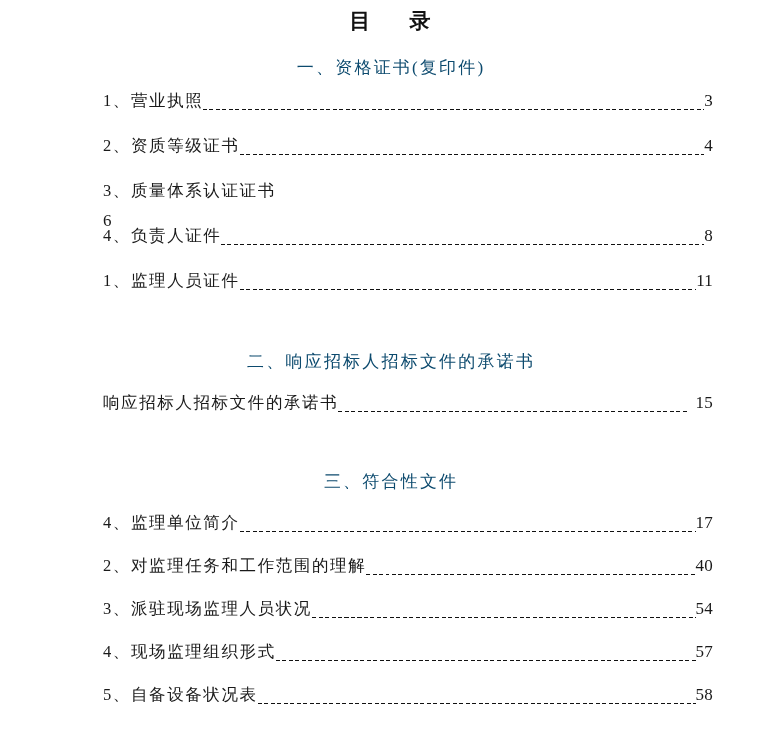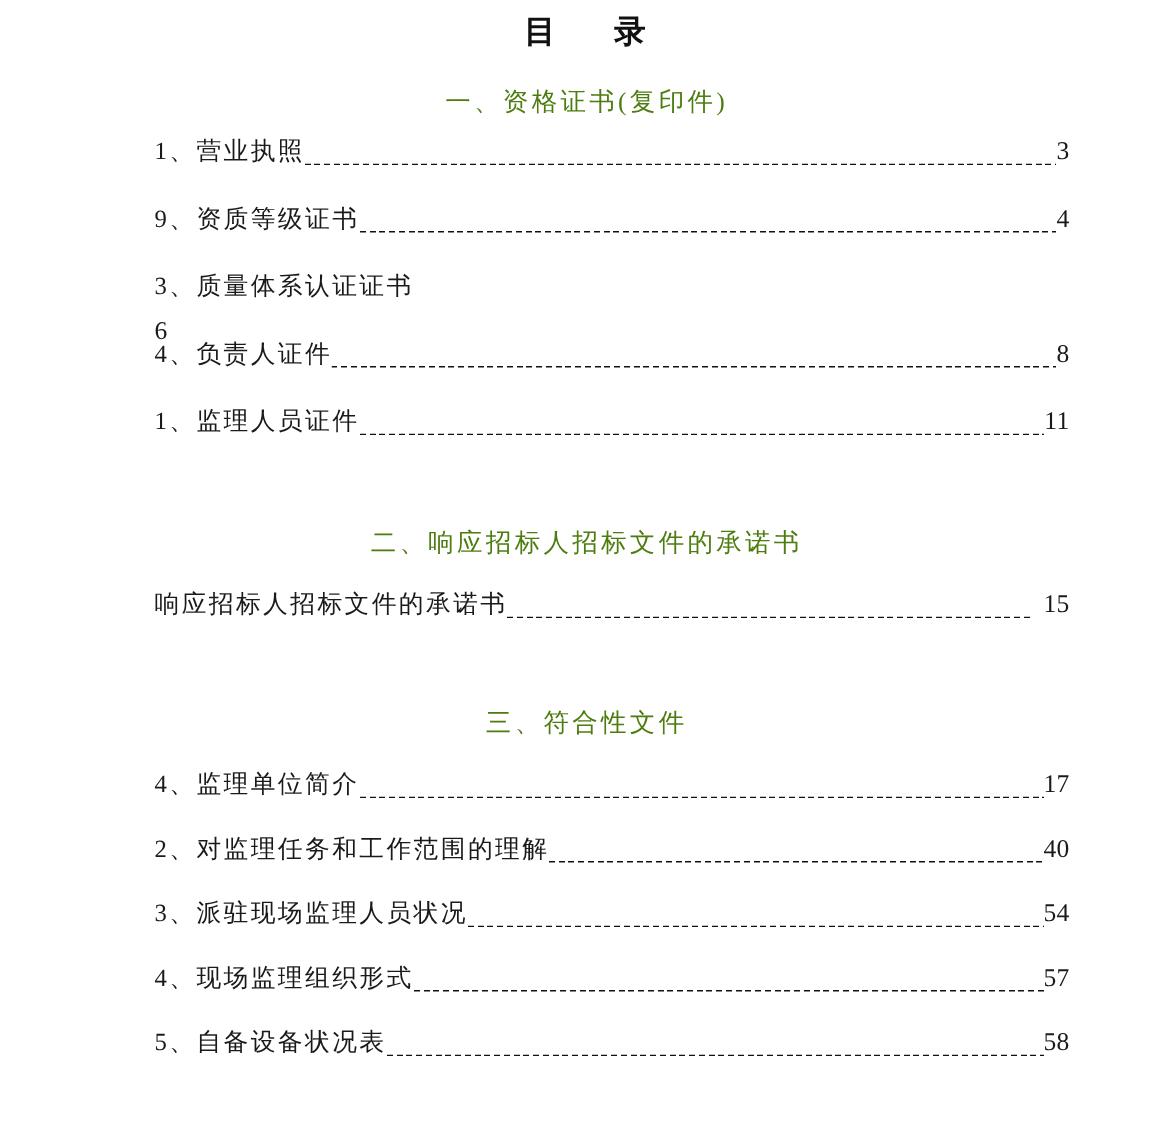--- a/index.html
+++ b/index.html
@@ -41,21 +41,21 @@
   .section-heading {
     position: absolute;
     left: 0;
     width: 780px;
     text-align: center;
     font-size: 17px;
     font-weight: normal;
     letter-spacing: 2.2px;
     text-indent: 2.2px;
     line-height: 24px;
-    color: #4d7c0f;
+    color: #0c4a6e;
   }
 
   
   .toc-entry {
     position: absolute;
     left: 103px;
     width: 610px;
     height: 26px;
     display: flex;
     align-items: baseline;
@@ -117,21 +117,21 @@
 
   <div class="section-heading" style="top:56px;">一、资格证书(复印件)</div>
 
   <div class="toc-entry" style="top:88px;">
     <span class="toc-label">1、营业执照</span>
     <span class="toc-leader"></span>
     <span class="toc-page">3</span>
   </div>
 
   <div class="toc-entry" style="top:133px;">
-    <span class="toc-label">9、资质等级证书</span>
+    <span class="toc-label">2、资质等级证书</span>
     <span class="toc-leader"></span>
     <span class="toc-page">4</span>
   </div>
 
   <div class="toc-entry gap" style="top:178px;flex-direction:column;">
     <span class="toc-label">3、质量体系认证证书</span>
     <span class="toc-leader"></span>
     <span class="toc-page">6</span>
   </div>
 

